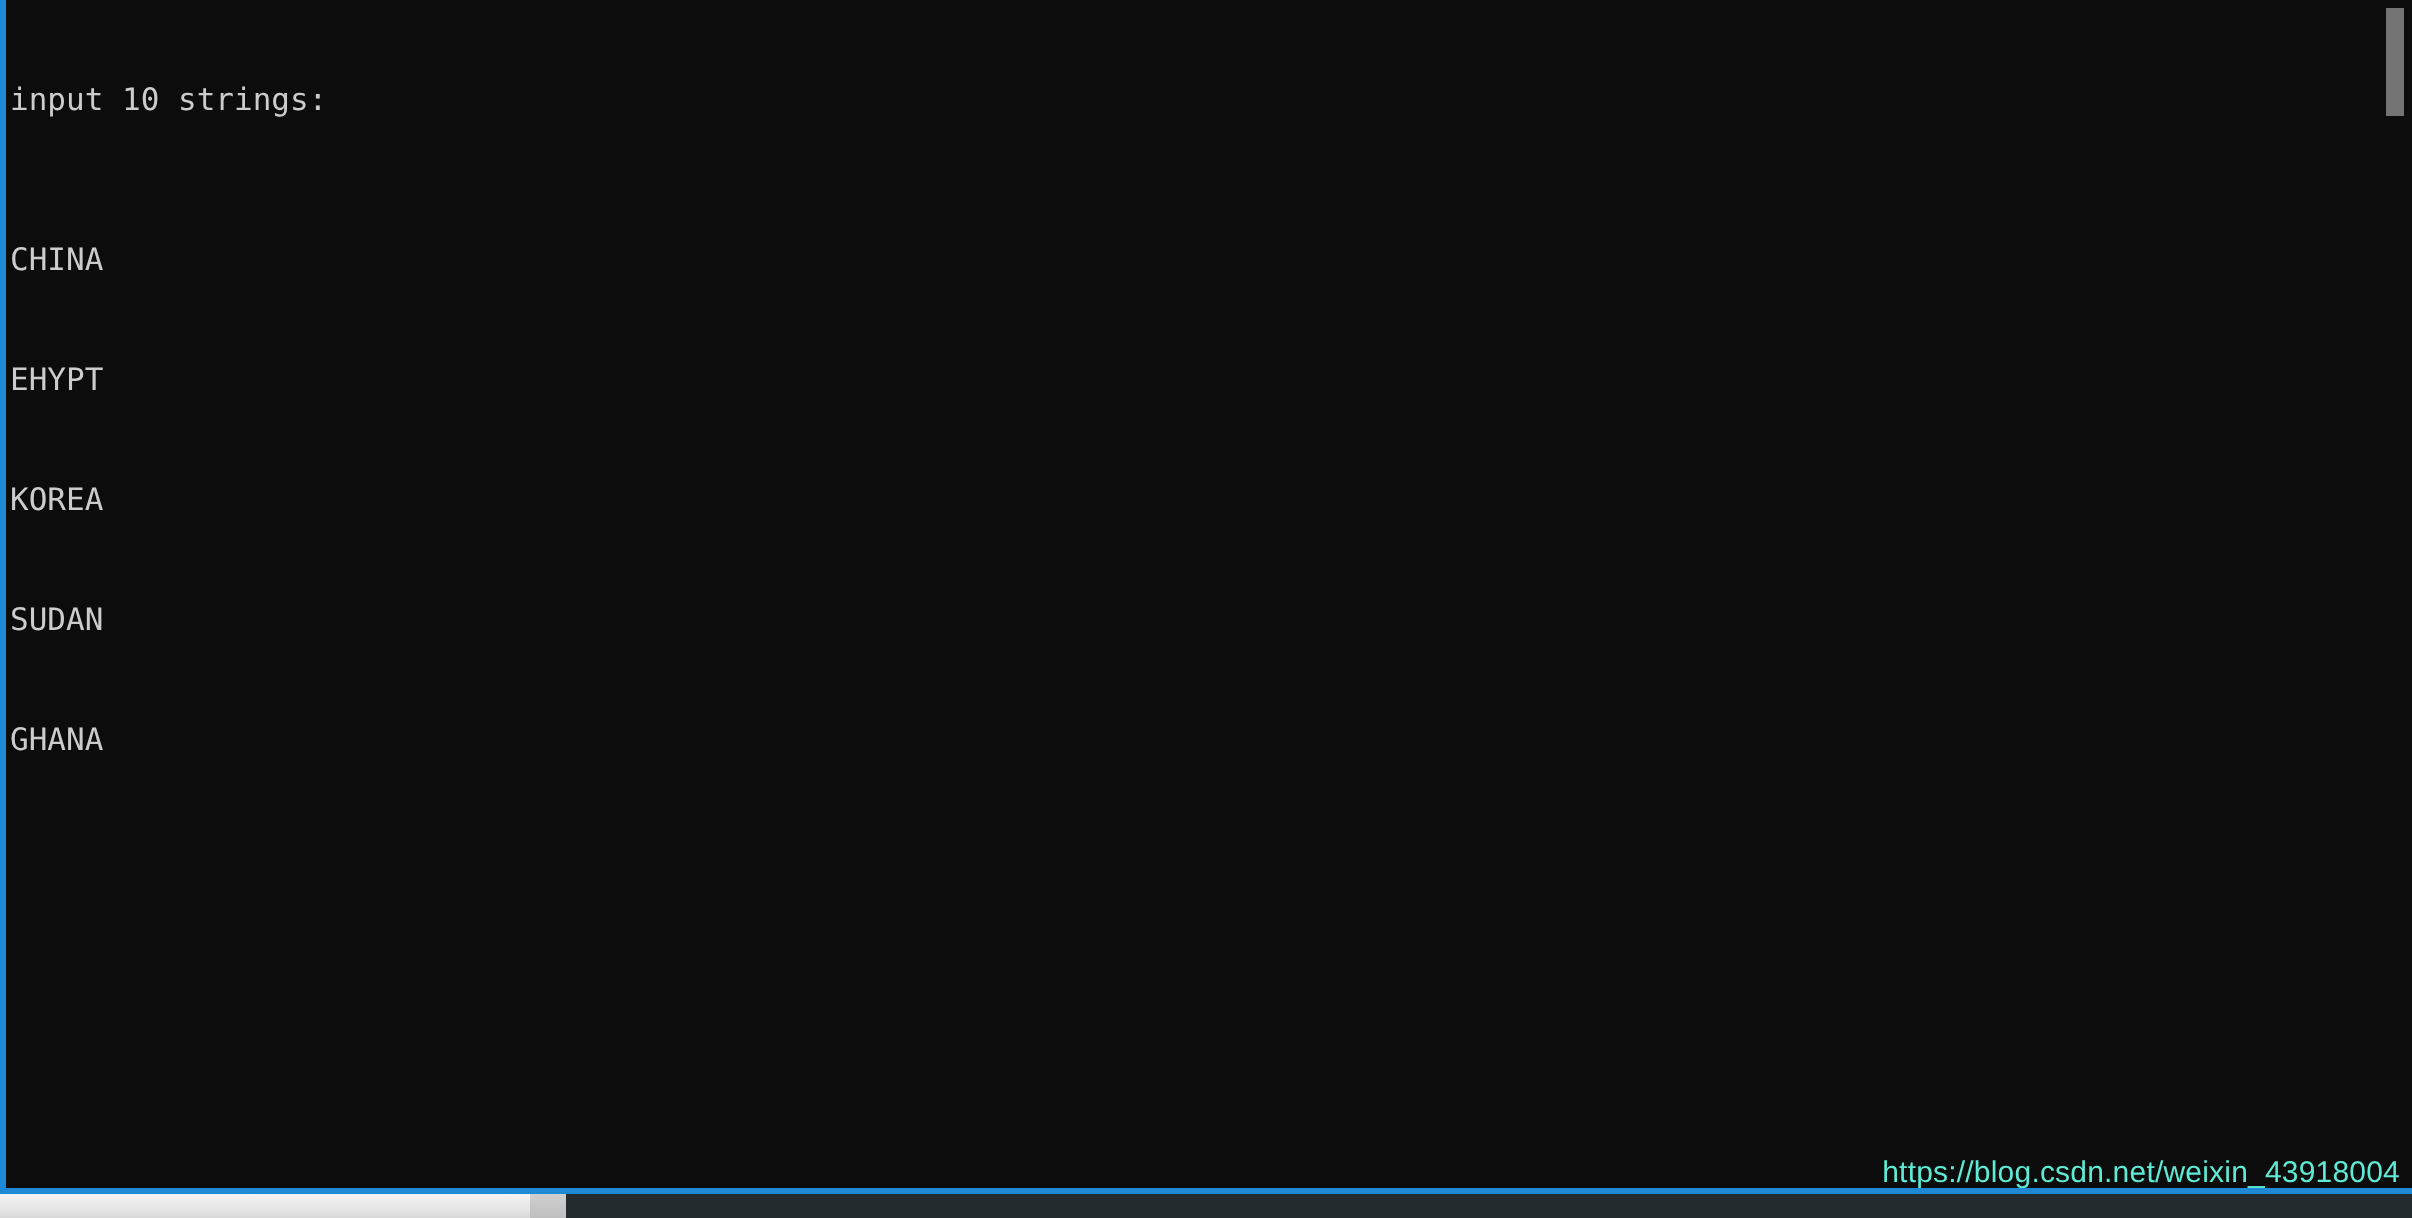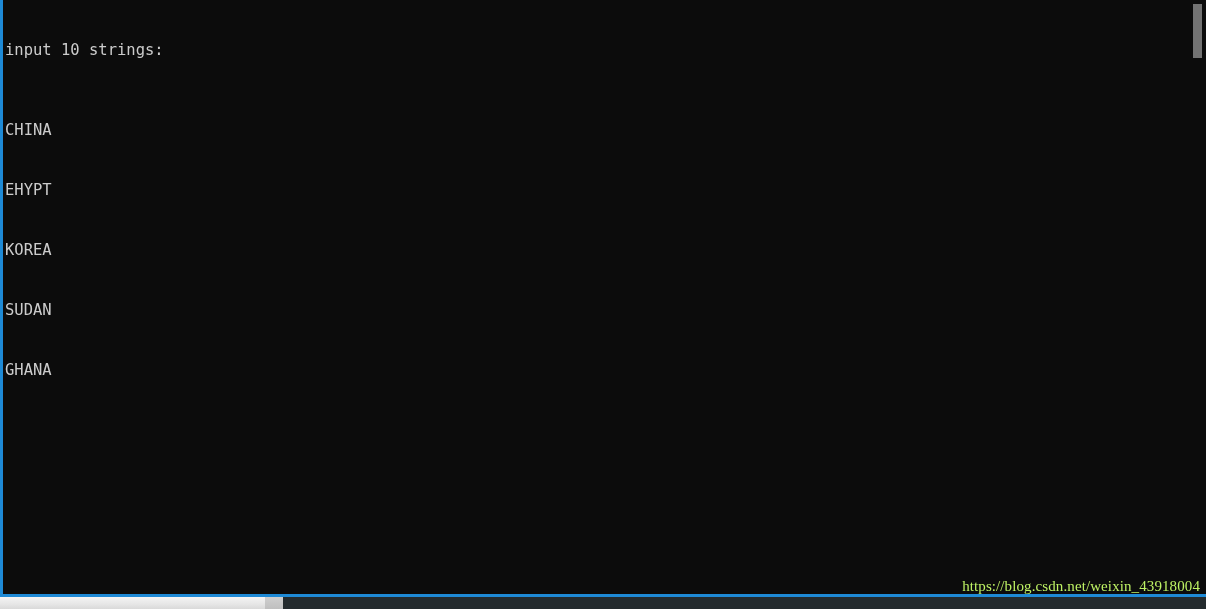--- a/index.html
+++ b/index.html
@@ -103,23 +103,23 @@
     height: 54px;
     background: #c8c8c8;
     opacity: .55;
   }
 
   
   #watermark {
     position: absolute;
     right: 6px;
     top: 578px;
-    font-family: Liberation Serif, serif;
+    font-family: Liberation Sans, sans-serif;
     font-size: 15px;
-    color: #bef264;
+    color: #5eead4;
     letter-spacing: .1px;
     white-space: nowrap;
   }
 </style>
 </head>
 <body>
 
 <div id="desktop">
 
   <div id="taskbar-left-panel"></div>

